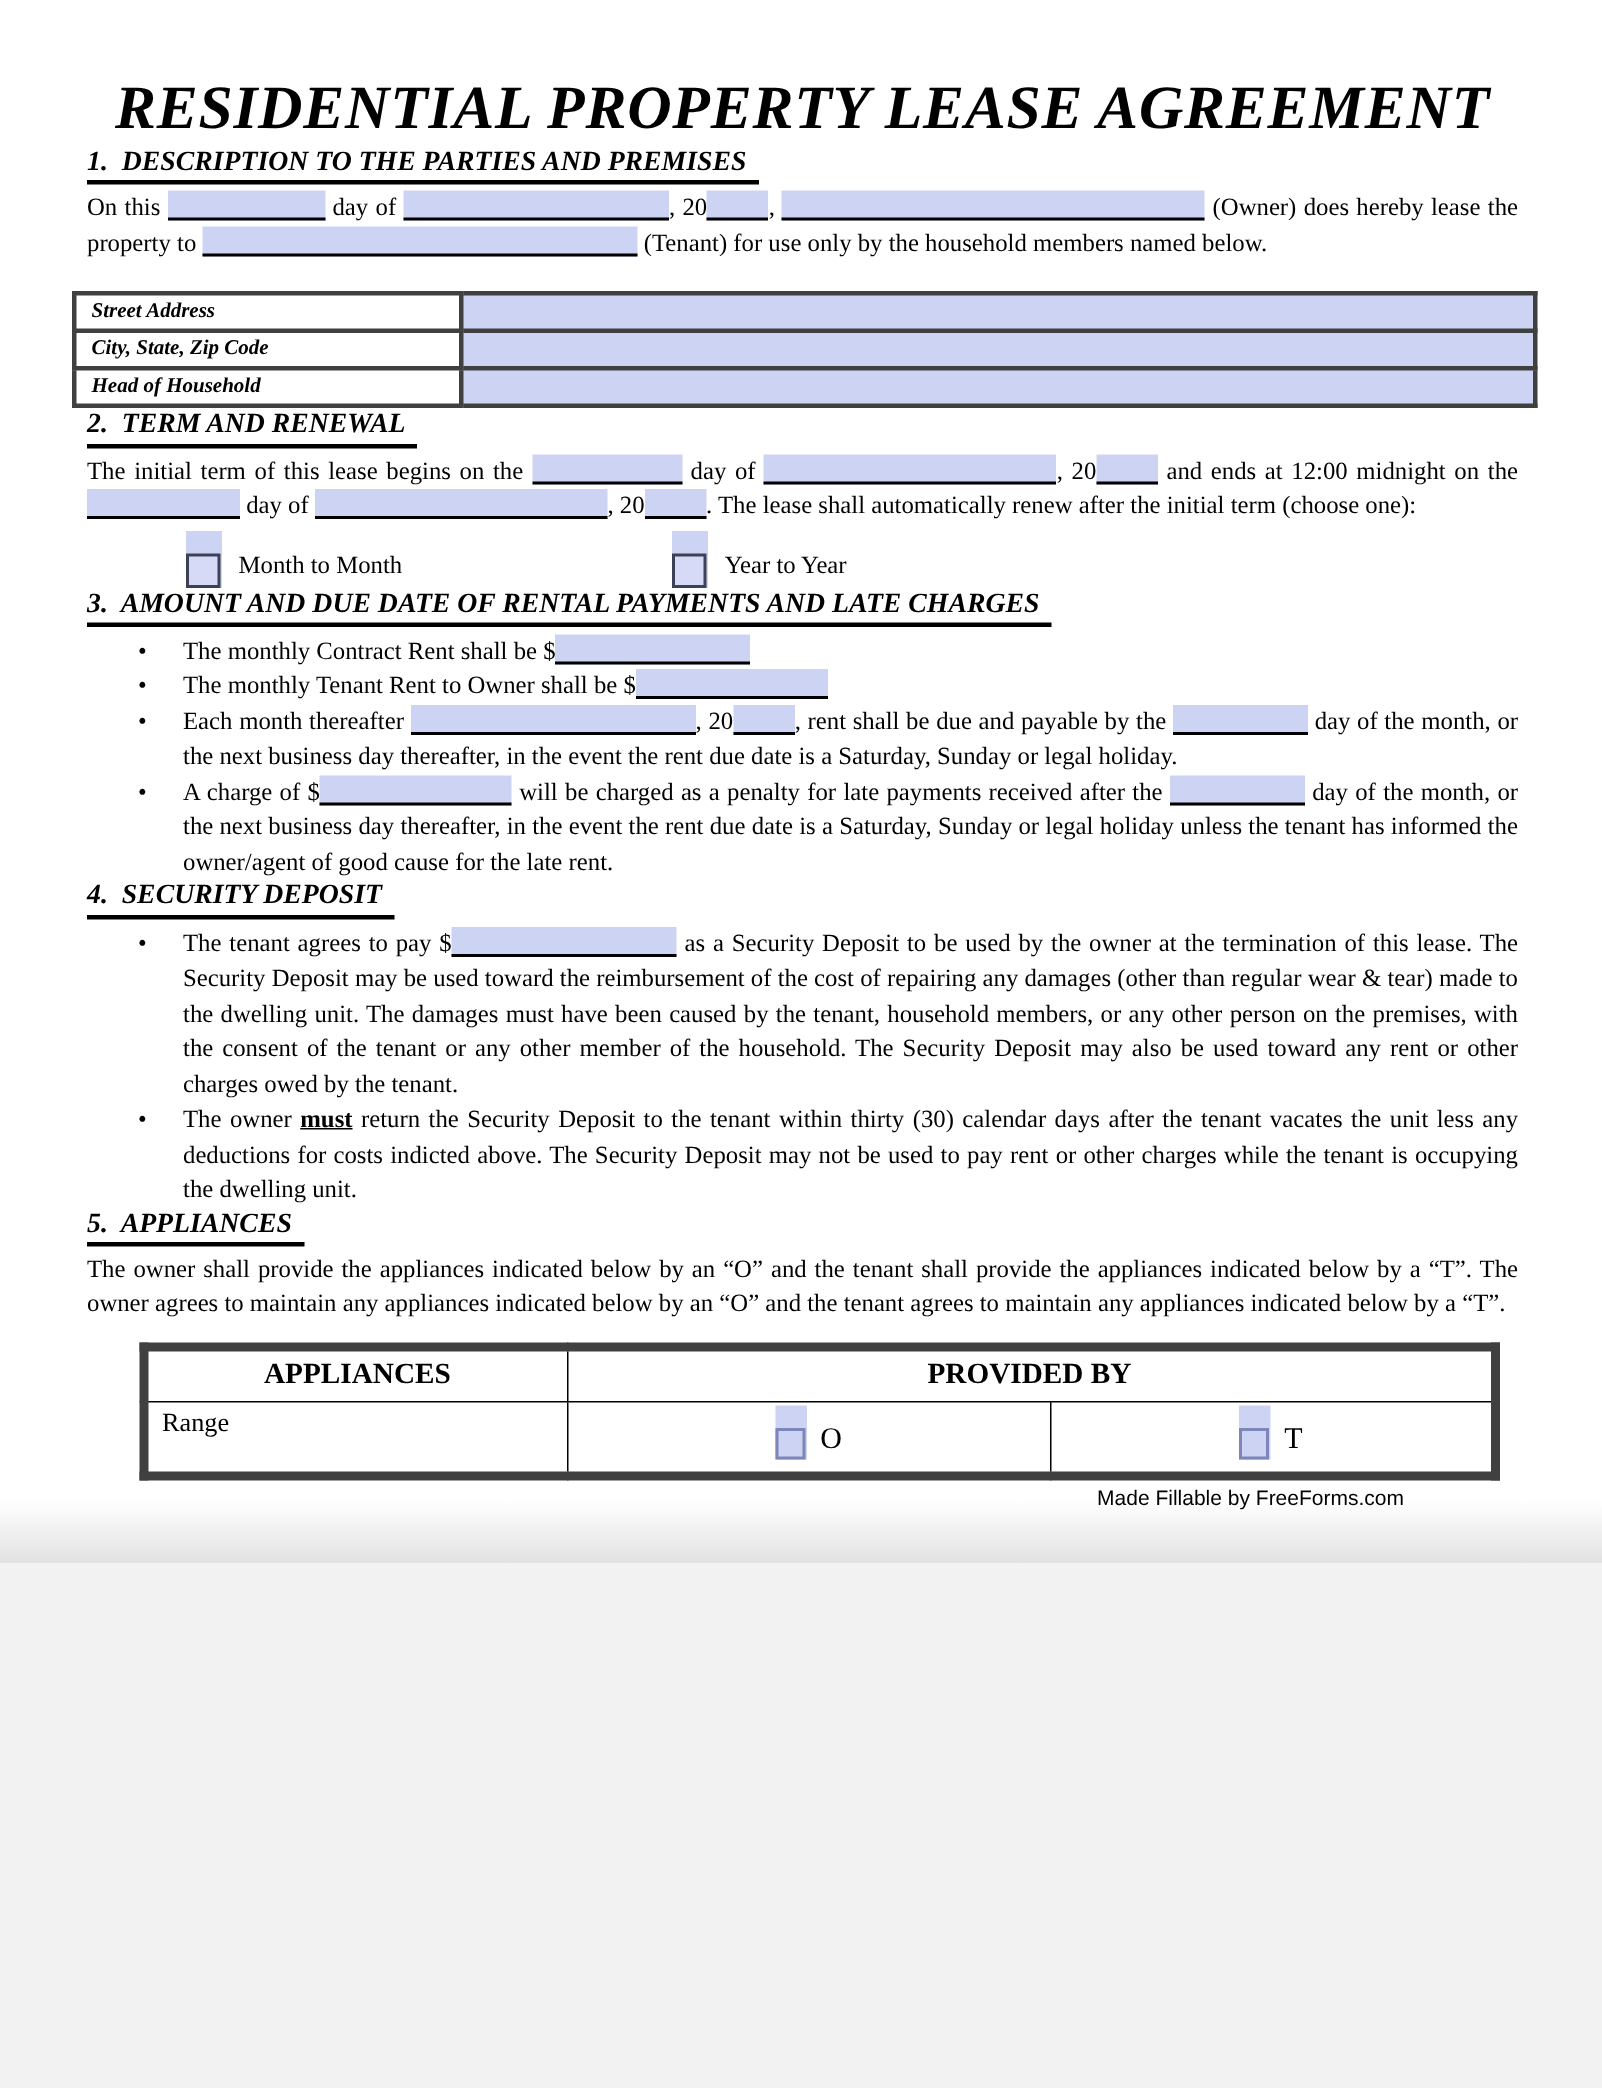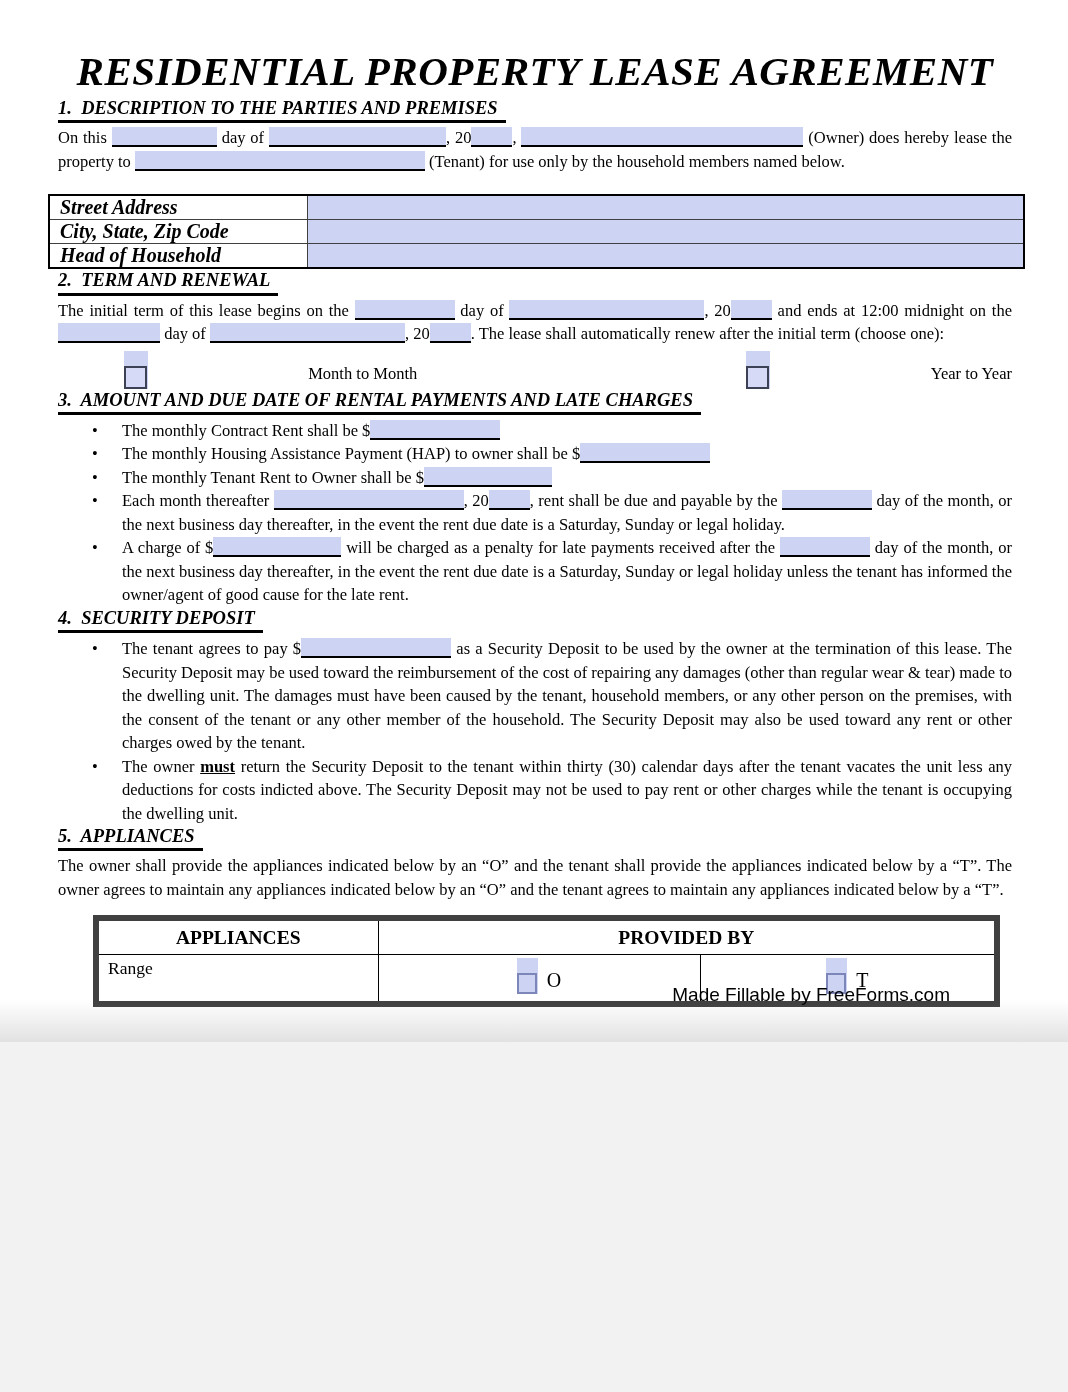--- a/index.html
+++ b/index.html
@@ -36,25 +36,25 @@
   .w41{width:41px;} .w90{width:90px;} .w100{width:100px;} .w102{width:102px;}
   .w105{width:105px;} .w128{width:128px;} .w130{width:130px;} .w150{width:150px;}
   .w177{width:177px;} .w190{width:190px;} .w195{width:195px;}
   .w282{width:282px;} .w290{width:290px;}
 
   table.ptable {
     border-collapse:collapse; table-layout:fixed;
     margin:21px 0 0 -10px; width:977px;
     border:2px solid #000;
   }
-  table.ptable td { border:1px solid #404040; height:22px; font-size:20px; padding:0; }
+  table.ptable td { border:3px solid #404040; height:22px; font-size:14px; padding:0; }
   table.ptable td.lbl { font-weight:700; font-style:italic; padding-left:10px; }
   table.ptable td.val { background:#ccd3f3; }
 
-  .cb-row { margin:5px 0 0 66px; display:flex; align-items:flex-end; font-size:16.5px;justify-content:space-between; }
+  .cb-row { margin:5px 0 0 66px; display:flex; align-items:flex-end; font-size:16.5px; }
   .cb { display:inline-block; width:24px; height:38px; background:#ccd3f3; position:relative; }
   .cb .box {
     position:absolute; left:0; bottom:0; width:19px; height:19px;
     border:2px solid #3d4156; background:#d6daf6; box-sizing:content-box;
   }
   .cb-row .cb-label { margin-left:11px; padding-bottom:5px; }
   .cb-row .second { margin-left:180px; }
 
   ul.blist { list-style:none; margin:4px 0 0 0; padding:0; font-size:16.5px; line-height:23.5px; }
   ul.blist li { position:relative; padding-left:64px; text-align:justify; }
@@ -69,22 +69,22 @@
   table.atable th, table.atable td { border:1.5px solid #000; }
   table.atable th { font-size:19.5px; font-weight:700; text-align:center; height:31px; font-family:"Liberation Serif", serif; }
   table.atable td.name { font-size:17.5px; vertical-align:top; padding:3px 0 0 9px; height:43px;margin-left:47px; }
   table.atable td.opt { text-align:center; vertical-align:middle; }
   .opt-inner { display:inline-flex; align-items:flex-end; }
   .opt-inner .cb { width:21px; height:36px; }
   .opt-inner .cb .box { width:16px; height:17px; border:2px solid #7d86b8; background:#ccd3f3; }
   .opt-letter { font-size:20px; margin-left:9px; padding-bottom:2px; }
 
   .footer {
-    position:absolute; right:118px; bottom:36px;
-    font-family:"Liberation Sans", sans-serif; font-size:19px; color:#000;
+    position:absolute; right:132px; bottom:36px;
+    font-family:"Liberation Sans", sans-serif; font-size:14px; color:#000;
   }
 </style>
 </head>
 <body>
 
 <div class="page">
 
   <h1 class="title">RESIDENTIAL PROPERTY LEASE AGREEMENT</h1>
 
   <h2 class="sec-heading mt-s1"><span class="hu">1.  DESCRIPTION TO THE PARTIES AND PREMISES</span></h2>
@@ -121,21 +121,20 @@
     <span class="cb-label">Month to Month</span>
     <span class="cb second">
         <span class="box"></span>
       </span>
     <span class="cb-label">Year to Year</span>
   </div>
 
   <h2 class="sec-heading mt-s3"><span class="hu">3.  AMOUNT AND DUE DATE OF RENTAL PAYMENTS AND LATE CHARGES</span></h2>
   <ul class="blist">
     <li><span>The monthly Contract Rent shall be $</span><span class="field ul w130"></span></li>
-    <li><span>The monthly Housing Assistance Payment (HAP) to owner shall be $</span><span class="field ul w130"></span></li>
     <li><span>The monthly Tenant Rent to Owner shall be $</span><span class="field ul w128"></span></li>
     <li><span>Each month thereafter</span> <span class="field ul w190"></span><span>, 20</span><span class="field ul w41"></span><span>, rent shall be due and payable by the</span> <span class="field ul w90"></span> <span>day of the month, or the next business day thereafter, in the event the rent due date is a Saturday, Sunday or legal holiday.</span></li>
     <li><span>A charge of $</span><span class="field ul w128"></span> <span>will be charged as a penalty for late payments received after  the</span> <span class="field ul w90"></span> <span>day of the month, or the next business day thereafter, in the event the rent due date is a Saturday, Sunday or legal holiday unless the tenant has informed the owner/agent of good cause for the late rent.</span></li>
   </ul>
 
   <h2 class="sec-heading mt-s4"><span class="hu">4.  SECURITY DEPOSIT</span></h2>
   <ul class="blist">
     <li><span>The tenant agrees to pay $</span><span class="field ul w150"></span> <span>as a Security Deposit to be used by the owner at the termination of this lease.  The Security Deposit may be used toward the reimbursement of the cost of repairing any damages (other than regular wear &amp; tear) made to the dwelling unit.  The damages must have been caused by the tenant, household members, or any other person on the premises, with the consent of the tenant or any other member of the household.  The Security Deposit may also be used toward any rent or other charges owed by the tenant.</span></li>
     <li><span>The owner</span> <b class="u">must</b> <span>return the Security Deposit to the tenant within thirty (30) calendar days after the tenant vacates the unit less any deductions for costs indicted above.  The Security Deposit may not be used to pay rent or other charges while the tenant is occupying the dwelling unit.</span></li>
   </ul>

